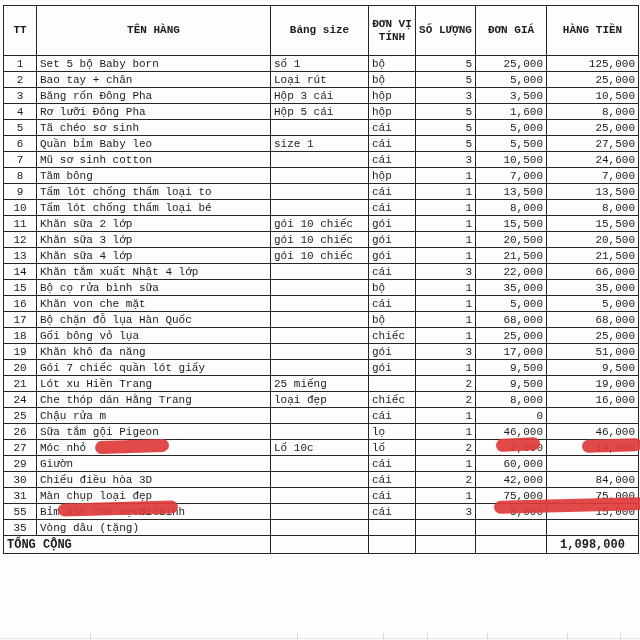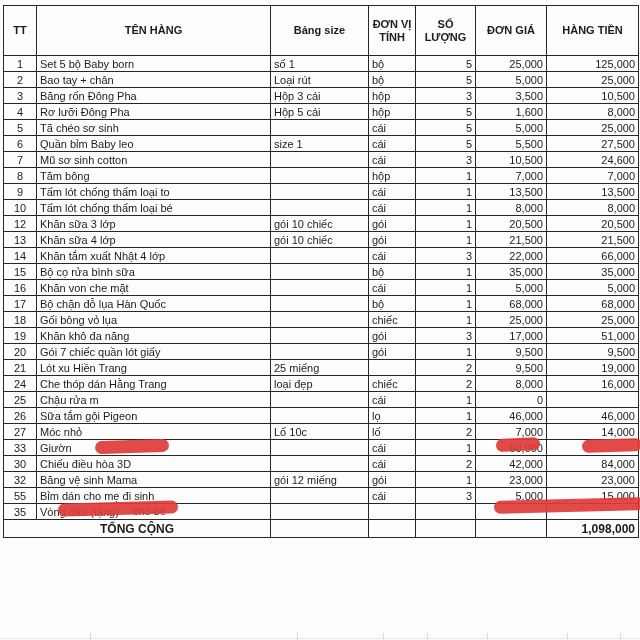--- a/index.html
+++ b/index.html
@@ -3,42 +3,42 @@
 <meta charset="utf-8">
 <style>
   * { margin:0; padding:0; box-sizing:border-box; }
   html,body { width:640px; height:640px; }
   body { font-family:"Liberation Sans", sans-serif; background:#ffffff; }
   .sheet { position:relative; width:640px; height:640px; background:#fdfdfd; overflow:hidden; }
 
   table.price-table {
     position:absolute; left:3px; top:5px; width:635px;
     border-collapse:collapse; table-layout:fixed;
-    font-family:Liberation Sans, sans-serif;
+    font-family:Liberation Mono, monospace;
     color:#1c1c1c;
   }
   .price-table th, .price-table td {
     border:1px solid #262626;
     overflow:hidden; white-space:nowrap;
   }
   .price-table thead th {
     height:50px; font-size:11px; font-weight:bold; text-align:center;
     vertical-align:middle; line-height:1.15; padding:1px 2px; white-space:normal;
   }
   .price-table tbody td {
     height:16px; font-size:11px; padding:0 3px; vertical-align:middle;
   }
   .price-table td.c { text-align:center; }
   .price-table td.l { text-align:left; }
   .price-table td.r { text-align:right; }
   .price-table tfoot td {
     height:18px; font-size:12px; font-weight:bold; padding:0 3px; vertical-align:middle;
   }
-  .price-table tfoot td.label { text-align:center; }
-  .price-table tfoot td.total { text-align:right; }
+  .price-table tfoot td.label { }
+  .price-table tfoot td.total { text-align:center; }
 
   
   .redact {
     position:absolute; background:#e03b3b; border-radius:7px; opacity:0.92;
   }
   .hidden-fragment {
     position:absolute; font-size:11px; color:#2a2a2a; z-index:1;
   }
   .redact { z-index:2; }
 
@@ -157,20 +157,29 @@
         <tr>
           <td class="c">10</td>
           <td class="l">Tấm lót chống thấm loại bé</td>
           <td class="l"></td>
           <td class="l">cái</td>
           <td class="r">1</td>
           <td class="r">8,000</td>
           <td class="r">8,000</td>
         </tr>
         <tr>
+          <td class="c">11</td>
+          <td class="l">Khăn sữa 2 lớp</td>
+          <td class="l">gói 10 chiếc</td>
+          <td class="l">gói</td>
+          <td class="r">1</td>
+          <td class="r">15,500</td>
+          <td class="r">15,500</td>
+        </tr>
+        <tr>
           <td class="c">12</td>
           <td class="l">Khăn sữa 3 lớp</td>
           <td class="l">gói 10 chiếc</td>
           <td class="l">gói</td>
           <td class="r">1</td>
           <td class="r">20,500</td>
           <td class="r">20,500</td>
         </tr>
         <tr>
           <td class="c">13</td>
@@ -283,45 +292,45 @@
         <tr>
           <td class="c">27</td>
           <td class="l">Móc nhỏ</td>
           <td class="l">Lố 10c</td>
           <td class="l">lố</td>
           <td class="r">2</td>
           <td class="r">7,000</td>
           <td class="r">14,000</td>
         </tr>
         <tr>
-          <td class="c">33</td>
+          <td class="c">29</td>
           <td class="l">Giườn</td>
           <td class="l"></td>
           <td class="l">cái</td>
           <td class="r">1</td>
           <td class="r">60,000</td>
           <td class="r"></td>
         </tr>
         <tr>
           <td class="c">30</td>
           <td class="l">Chiếu điều hòa 3D</td>
           <td class="l"></td>
           <td class="l">cái</td>
           <td class="r">2</td>
           <td class="r">42,000</td>
           <td class="r">84,000</td>
         </tr>
         <tr>
-          <td class="c">32</td>
-          <td class="l">Băng vệ sinh Mama</td>
-          <td class="l">gói 12 miếng</td>
-          <td class="l">gói</td>
-          <td class="r">1</td>
-          <td class="r">23,000</td>
-          <td class="r">23,000</td>
+          <td class="c">31</td>
+          <td class="l">Màn chụp loại đẹp</td>
+          <td class="l"></td>
+          <td class="l">cái</td>
+          <td class="r">1</td>
+          <td class="r">75,000</td>
+          <td class="r">75,000</td>
         </tr>
         <tr>
           <td class="c">55</td>
           <td class="l">Bỉm dán cho mẹ đi sinh</td>
           <td class="l"></td>
           <td class="l">cái</td>
           <td class="r">3</td>
           <td class="r">5,000</td>
           <td class="r">15,000</td>
         </tr>

